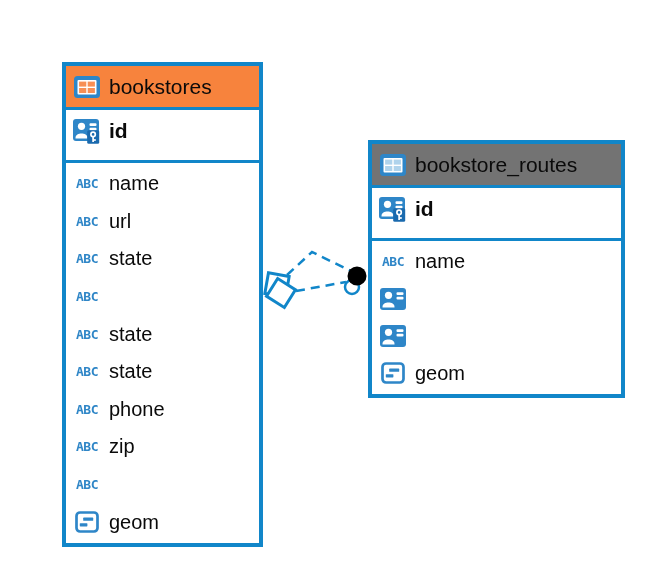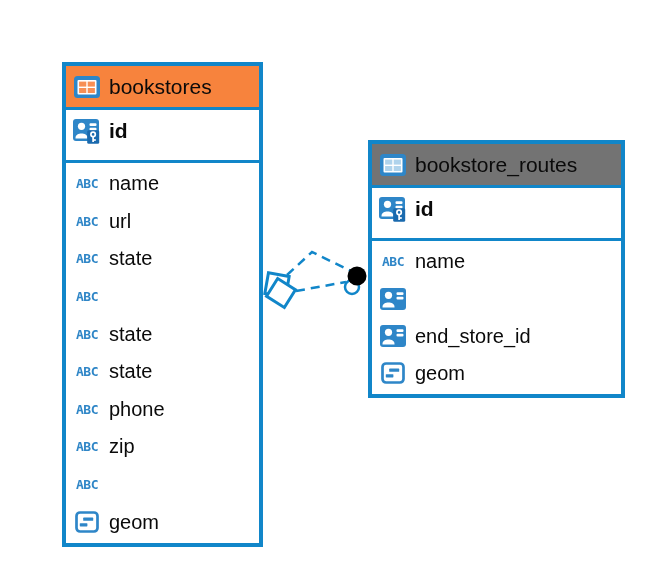--- a/index.html
+++ b/index.html
@@ -226,21 +226,20 @@
               <use href="#sym-person"></use>
             </svg>
         </span>
       </div>
       <div class="row">
         <span class="ic">
           <svg width="26" height="22">
               <use href="#sym-person"></use>
             </svg>
         </span>
-        <span>end_store_id</span>
       </div>
       <div class="row">
         <span class="ic">
           <svg width="24" height="22">
               <use href="#sym-object"></use>
             </svg>
         </span>
         <span>geom</span>
       </div>
     </div>

